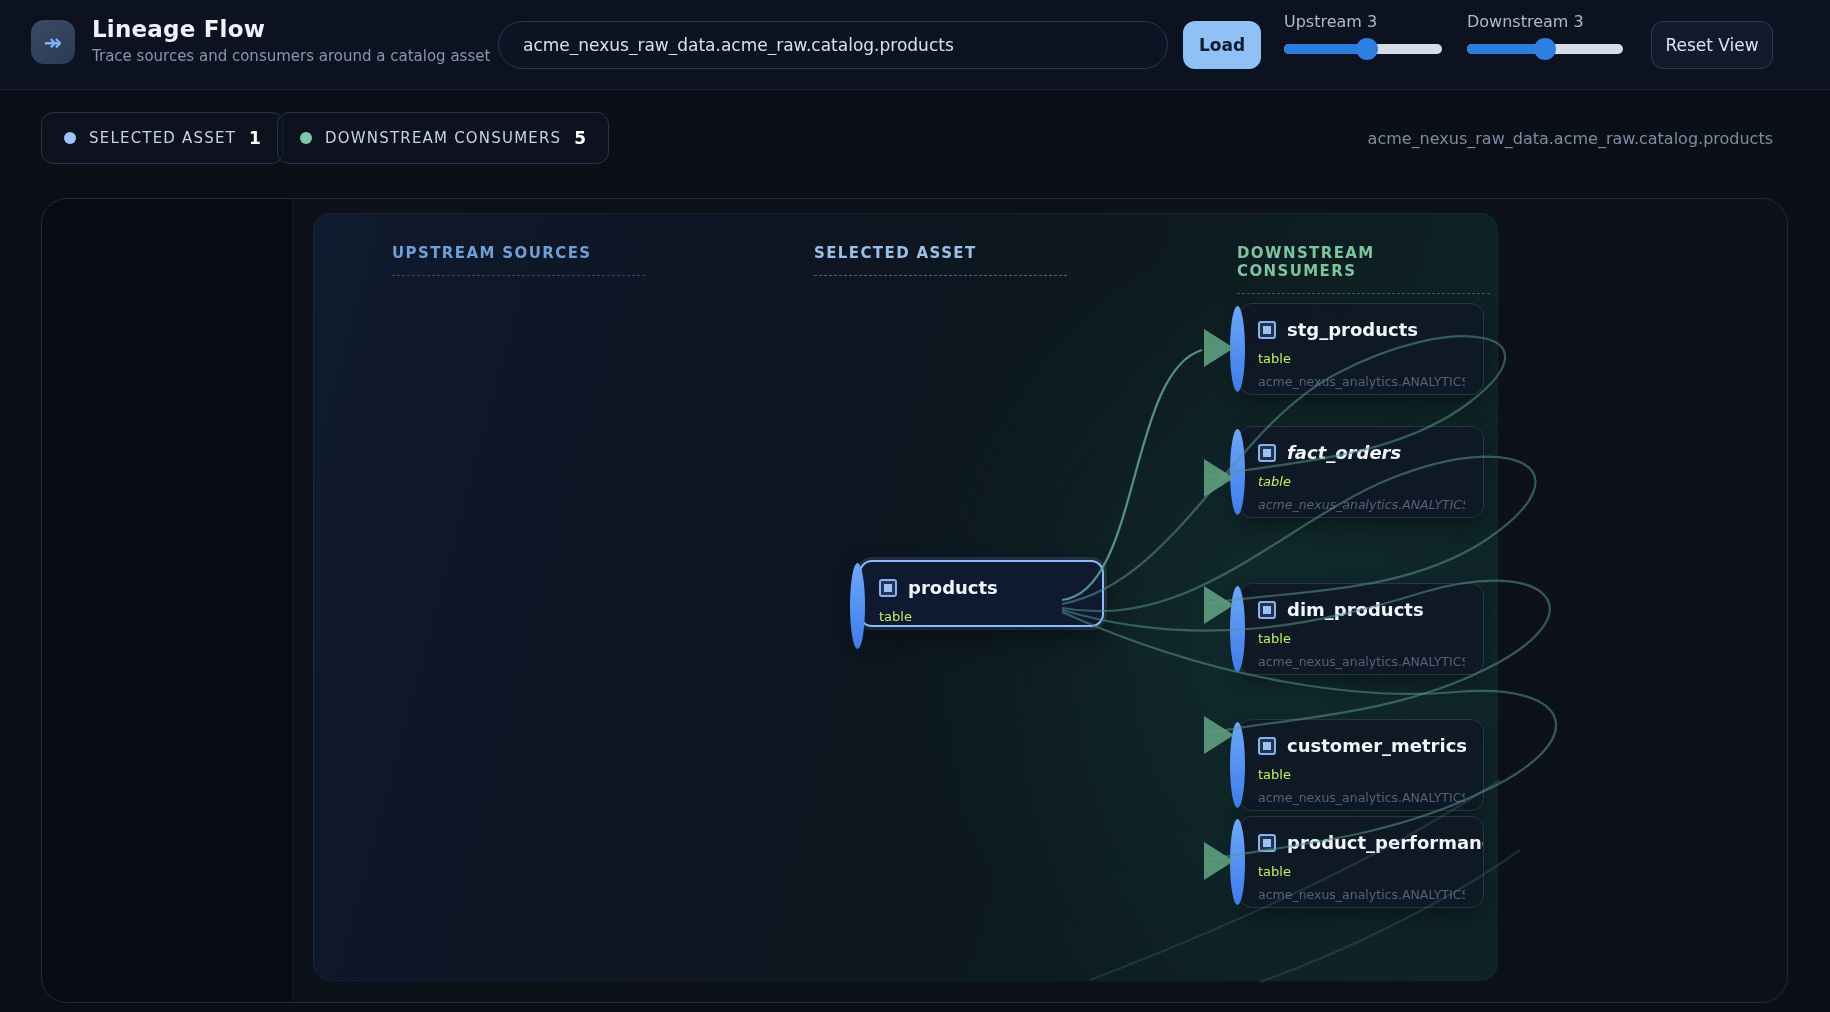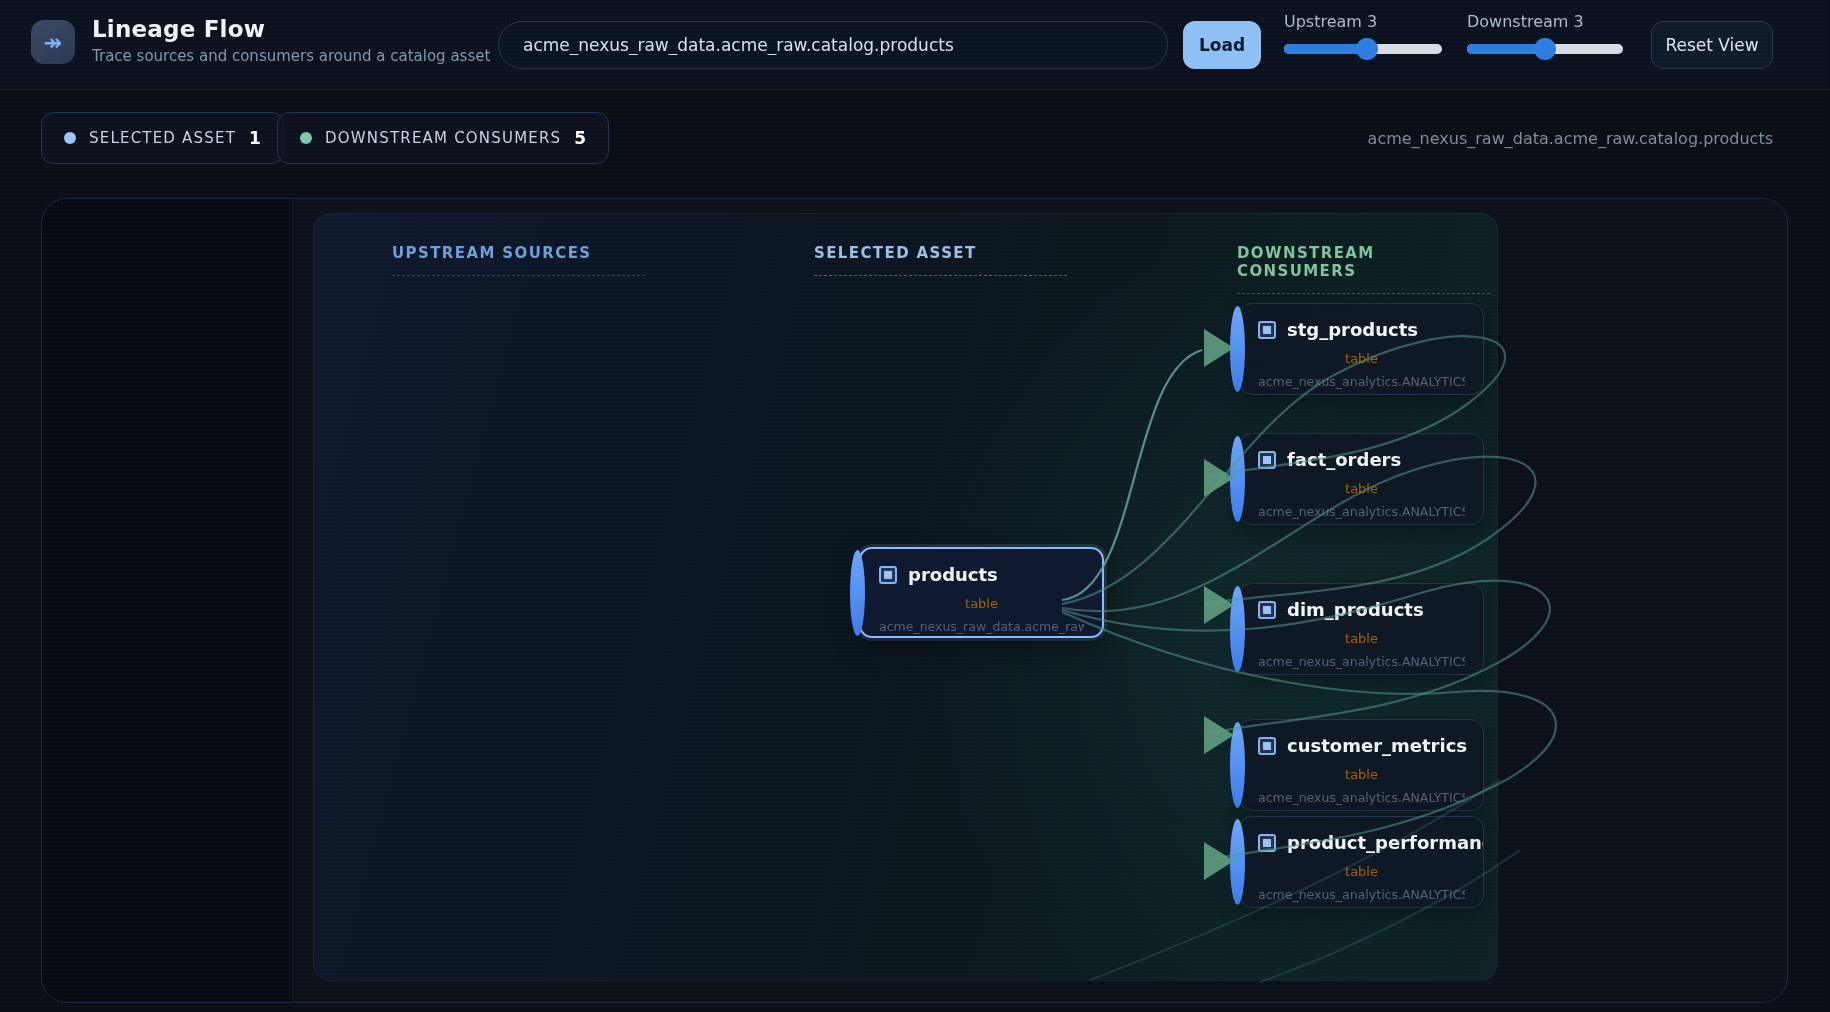--- a/index.html
+++ b/index.html
@@ -62,35 +62,35 @@
   .col-h { position:absolute; top:30px; font-size:15px; font-weight:bold; letter-spacing:1.4px;
     padding-bottom:13px; border-bottom:1px dashed; }
   .col-up   { left:78px;  width:253px; color:#6f9fd8; border-color:rgba(111,159,216,.38); }
   .col-sel  { left:500px; width:253px; color:#9cc0ea; border-color:rgba(156,192,234,.45); }
   .col-down { left:923px; width:253px; color:#7fc49e; border-color:rgba(127,196,158,.38); }
 
   
   .node { position:absolute; width:245px; border-radius:14px; z-index:3; cursor:pointer; }
   .node-capsule { position:absolute; left:-9px; top:3px; width:15px; height:86px; border-radius:50%;
     background:linear-gradient(180deg,#6ca7f9,#3f7cea); z-index:2; }
-  .node-body { position:relative; height:100%; border-radius:13px; padding:15px 18px 12px 18px; overflow:hidden;text-align:center; }
+  .node-body { position:relative; height:100%; border-radius:13px; padding:15px 18px 12px 18px; overflow:hidden; }
   .node-title-row { display:flex; align-items:center; gap:11px; }
   .node-icon { width:18px; height:18px; border:2px solid #86b4f3; border-radius:3px;
     background:rgba(134,180,243,.18); display:flex; align-items:center; justify-content:center; flex:none; }
   .node-icon i { display:block; width:8px; height:8px; background:#9cc3f7; }
   .node-title { color:#f0f5fa; font-size:18px; font-weight:bold; white-space:nowrap; }
-  .node-type { color:#a16207; font-size:13px; margin-top:11px; }
+  .node-type { color:#bef264; font-size:13px; margin-top:11px; }
   .node-path { color:#53617a; font-size:12.5px; margin-top:8px; white-space:nowrap; overflow:hidden; }
-  .node-selected { left:817px; top:348px; height:91px; }
+  .node-selected { left:817px; top:361px; height:67px; }
   .node-selected .node-body { background:#0f1930; border:2px solid #8cbcf8;
     box-shadow:0 0 0 3px rgba(120,170,245,.16), 0 10px 26px rgba(0,0,0,.45); }
   .node-ds { left:1197px; height:92px; }
   .node-ds .node-body { background:rgba(16,23,37,.94); border:1px solid #273449;
     box-shadow:0 8px 20px rgba(0,0,0,.35); }
-  .ds-0 { top:104px; } .ds-1 { top:234px; } .ds-2 { top:361px;margin-top:23px; } .ds-3 { top:520px; } .ds-4 { top:617px; }
+  .ds-0 { top:104px; } .ds-1 { top:227px;font-style:italic; } .ds-2 { top:361px;margin-top:23px; } .ds-3 { top:520px; } .ds-4 { top:617px; }
 
   
   .edges { position:absolute; inset:0; z-index:4; pointer-events:none; }
   .edge { fill:none; stroke:#57948c; stroke-width:2.25; }
   .edge-direct { stroke:#63a39a; opacity:.85; }
   .edge-loop { opacity:.55; }
   .edge-faint { opacity:.22; }
   .arrowhead { fill:#5f9d7f; opacity:.9; }
 </style>
 </head>

